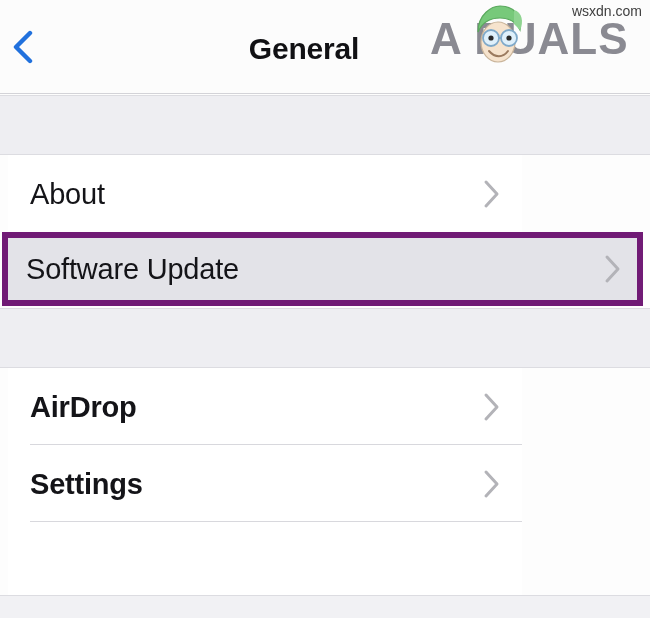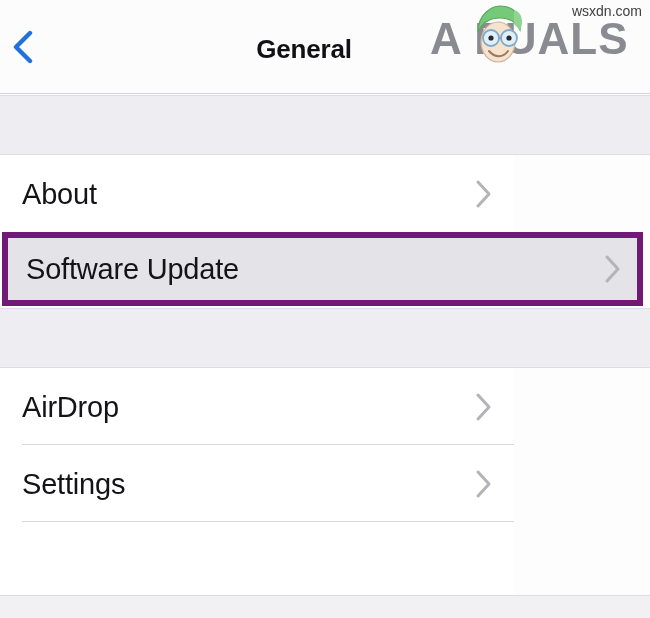--- a/index.html
+++ b/index.html
@@ -58,21 +58,21 @@
     line-height: 34px;
     white-space: nowrap;
   }
 
   .nav-title {
     position: absolute;
     left: 0;
     top: 32px;
     width: 608px;
     text-align: center;
-    font-size: 26px;
+    font-size: 30px;
     font-weight: bold;
     color: #111114;
     letter-spacing: -0.2px;
     line-height: 34px;
     pointer-events: none;
   }
 
   
   .watermark-logo {
     position: absolute;
@@ -111,26 +111,26 @@
     box-sizing: border-box;
     border-top: 1px solid #dcdce1;
     border-bottom: 1px solid #dcdce1;
   }
   .gap-top    { top: 95px;  height: 60px; }
   .gap-middle { top: 308px; height: 60px; }
 
   
   .group {
     position: absolute;
-    left: 0;
+    left: 8px;
     width: 514px;
     background: #ffffff;
   }
   .group-a { top: 155px; height: 77px; }
-  .group-b { top: 368px; height: 227px; }
+  .group-b { top: 368px; height: 227px; font-weight: bold; }
 
   .row {
     position: relative;
     height: 77px;
     background: #ffffff;
     box-sizing: border-box;
     cursor: pointer;
     user-select: none;
   }
   .row.with-sep::after {

